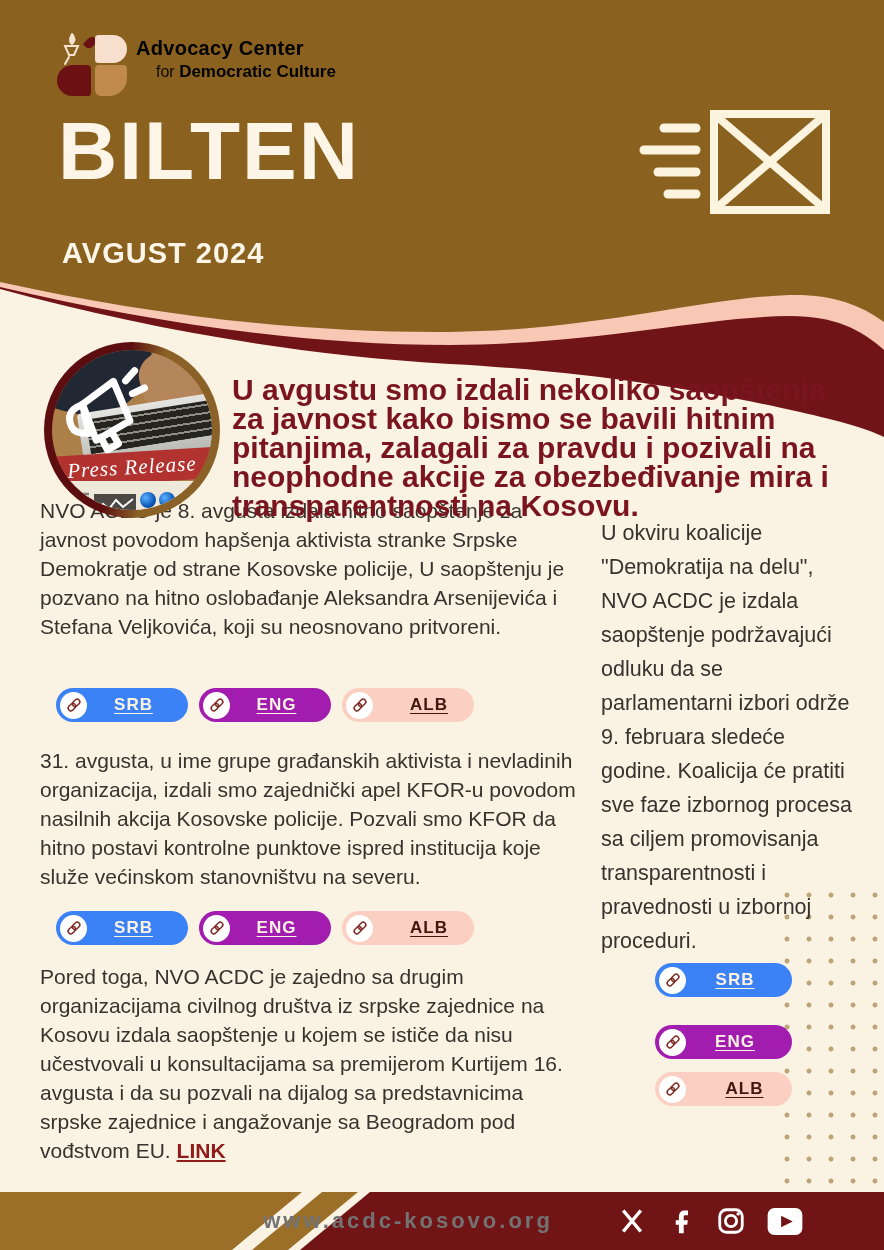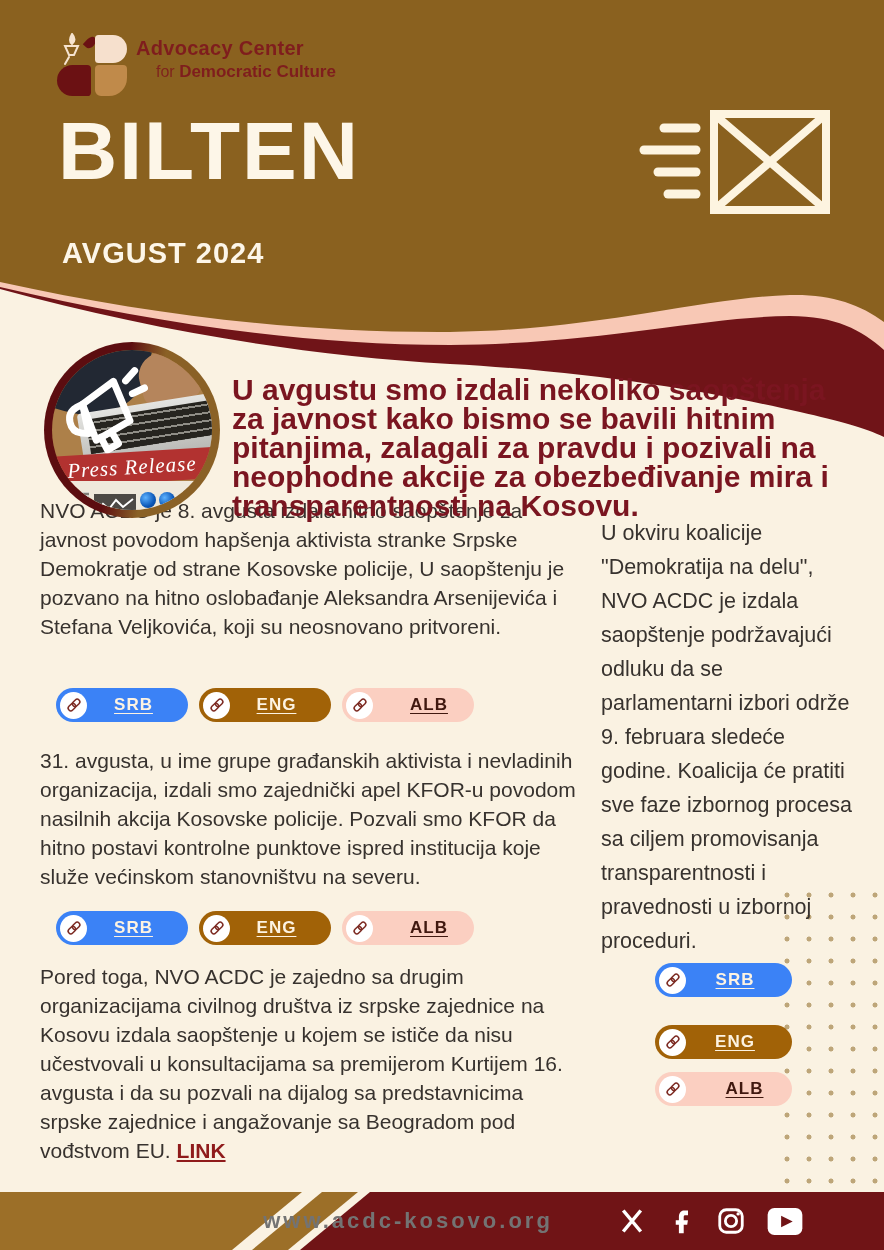--- a/index.html
+++ b/index.html
@@ -10,21 +10,21 @@
   
   .wave-svg{position:absolute;left:0;top:0;z-index:1;}
   .hdr{position:absolute;z-index:2;}
   .logo-box{left:57px;top:31px;width:70px;height:66px;}
   .tile{position:absolute;}
   .tile-tr{left:38px;top:4px;width:32px;height:28px;background:#f6e0cd;border-radius:4px 16px 16px 4px;}
   .tile-bl{left:0;top:34px;width:34px;height:31px;background:#6b1113;border-radius:16px 4px 4px 16px;}
   .tile-br{left:38px;top:34px;width:32px;height:31px;background:#c08a4a;border-radius:4px 4px 18px 6px;}
   .comma{left:29px;top:5px;width:9px;height:13px;background:#6b1113;border-radius:50% 50% 50% 0;transform:rotate(42deg);}
   .torch{position:absolute;left:0;top:0;}
-  .logo-text{left:136px;top:38px;color:#7f1d1d;line-height:1;}
+  .logo-text{left:136px;top:38px;color:#000000;line-height:1;}
   .lt1{font-size:20px;font-weight:bold;letter-spacing:.3px;}
   .lt2{font-size:16px;margin-top:5px;}
   .lt2 .for{font-weight:normal;opacity:.92;margin-left:20px;}
   .lt2 b{font-size:17px;}
   .issue{right:52px;top:46px;color:#fdf6e8;font-size:27px;font-weight:bold;letter-spacing:6px;}
   .title{left:58px;top:110px;font-size:82px;font-weight:800;color:#fdf6e8;letter-spacing:2px;line-height:1;}
   .subtitle{left:62px;top:237px;font-size:29px;font-weight:bold;color:#fdf6e8;letter-spacing:1px;}
   .mail{left:636px;top:106px;width:198px;height:114px;}
 
   
@@ -63,21 +63,21 @@
   .link{color:#8f1b1b;font-weight:bold;text-decoration:underline;text-underline-offset:2px;cursor:pointer;}
   .pill-row{position:absolute;left:56px;display:flex;gap:11px;z-index:2;}
   .r1{top:688px;} .r2{top:911px;}
   .pill{width:132px;height:34px;border-radius:17px;display:flex;align-items:center;
       padding:0 8px 0 4px;box-sizing:border-box;cursor:pointer;}
   .pill .ic{width:27px;height:27px;border-radius:50%;background:#fff;flex:0 0 27px;
       display:flex;align-items:center;justify-content:center;}
   .pill .lbl{flex:1;text-align:center;font-weight:bold;font-size:17px;letter-spacing:1px;
       text-decoration:underline;text-underline-offset:3px;}
   .pill-srb{background:#3b82f6;} .pill-srb .lbl{color:#fdf3e2;}
-  .pill-eng{background:#a16207;} .pill-eng .lbl{color:#fdf3e2;}
+  .pill-eng{background:#a21caf;} .pill-eng .lbl{color:#fdf3e2;}
   .pill-alb{background:#fbcfc1;} .pill-alb .lbl{color:#40180f;padding-left:19px;}
 
   .sidebar-text{position:absolute;left:601px;top:516px;width:252px;color:#37322e;
       font-size:21.5px;line-height:34px;z-index:2;}
   .sp{position:absolute;left:655px;width:137px;z-index:2;}
   .sp1{top:963px;} .sp2{top:1025px;} .sp3{top:1072px;}
 
   .dots{position:absolute;left:770px;top:876px;width:114px;height:314px;z-index:1;
       background-image:radial-gradient(circle,rgba(139,103,34,.55) 2.2px,rgba(139,103,34,0) 2.8px);
       background-size:22px 22px;background-position:6px 8px;}

